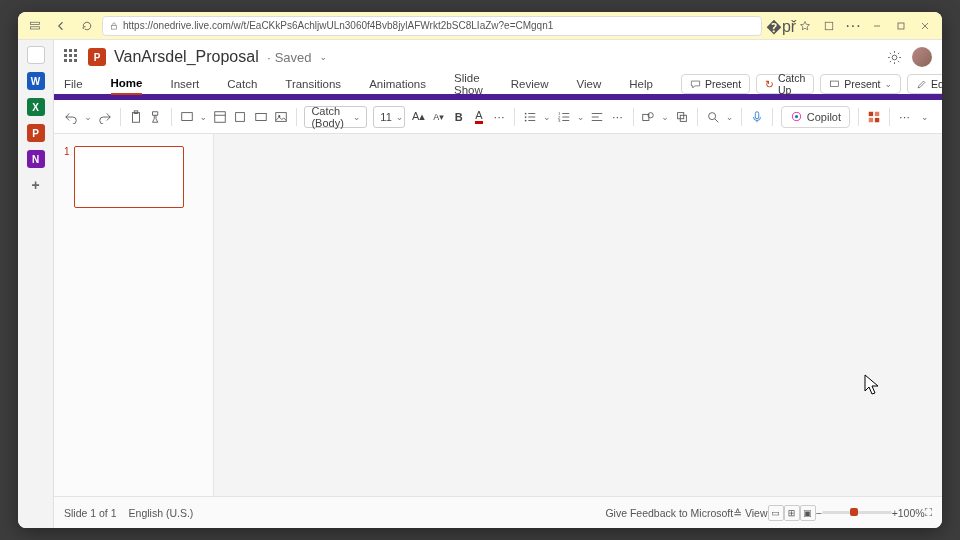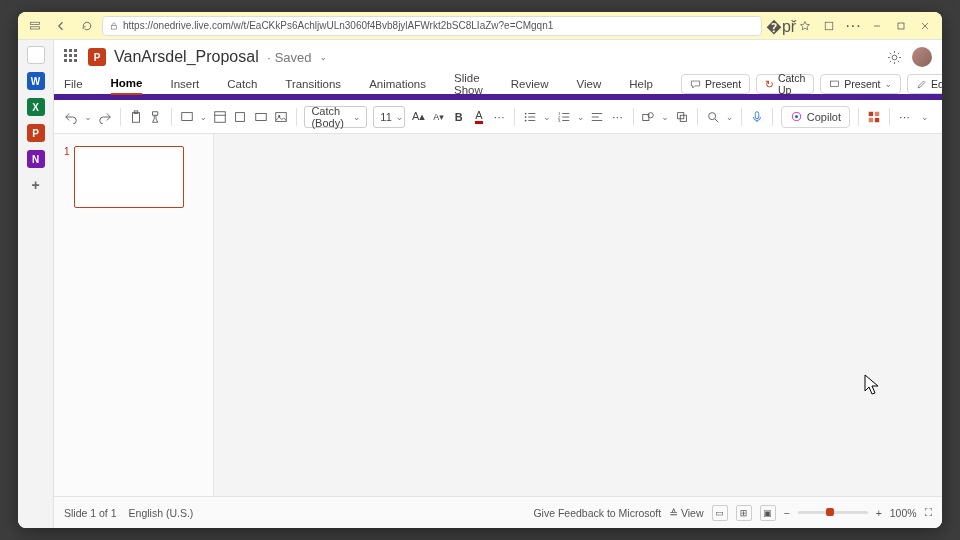--- a/index.html
+++ b/index.html
@@ -61,21 +61,21 @@
   .slide { width:480px; height:280px; background:#fff; box-shadow:0 1px 4px rgba(0,0,0,.15); display:flex; flex-direction:column; align-items:center; padding:24px 30px; gap:14px; }
   .ph { width:100%; border:1px dashed #ccc; display:flex; align-items:center; justify-content:center; color:#5a5a5a; }
   .ph-title { height:100px; font-size:32px; }
   .ph-sub { height:96px; font-size:22px; }
 
   
   .cursor { position:absolute; right:60px; bottom:100px; }
 
   
   .status { height:32px; border-top:1px solid #e3e3e3; display:flex; align-items:center; padding:0 10px; font-size:10.5px; color:#555; gap:12px; background:#fafafa; }
-  .status .right { margin-left:auto; display:flex; align-items:center; gap:8px; }
+  .status .right { margin-left:auto; display:flex; align-items:center; }
   .view-btn { width:16px; height:16px; display:flex; align-items:center; justify-content:center; border:1px solid #ccc; border-radius:2px; font-size:9px; }
   .zoom-track { width:70px; height:3px; background:#ddd; position:relative; border-radius:2px; }
   .zoom-thumb { position:absolute; left:40%; top:-3px; width:8px; height:8px; background:#c43e1c; border-radius:2px; }
 </style>
 </head>
 <body>
 
 <div class="window">
 
   <div class="browser-bar">

